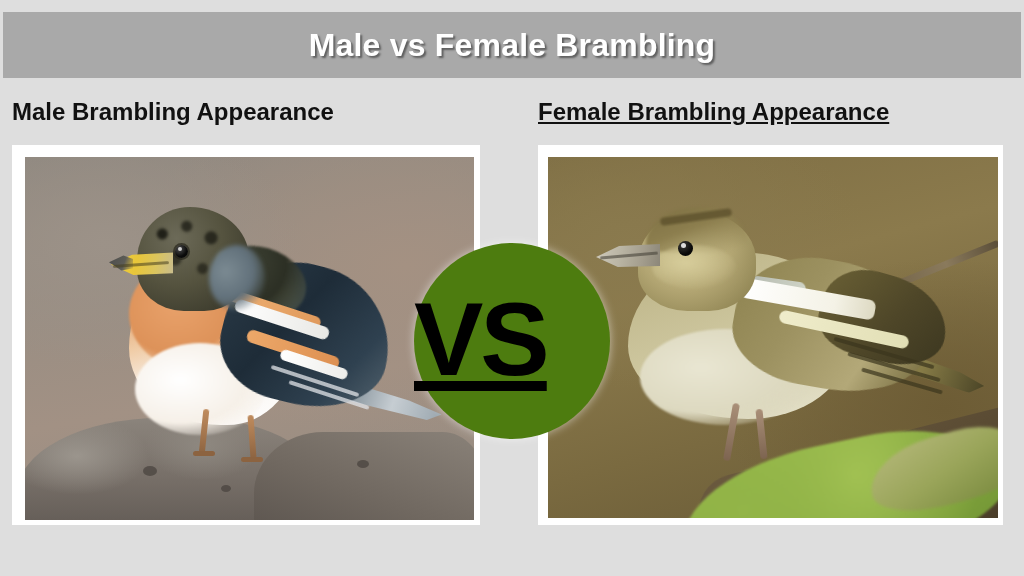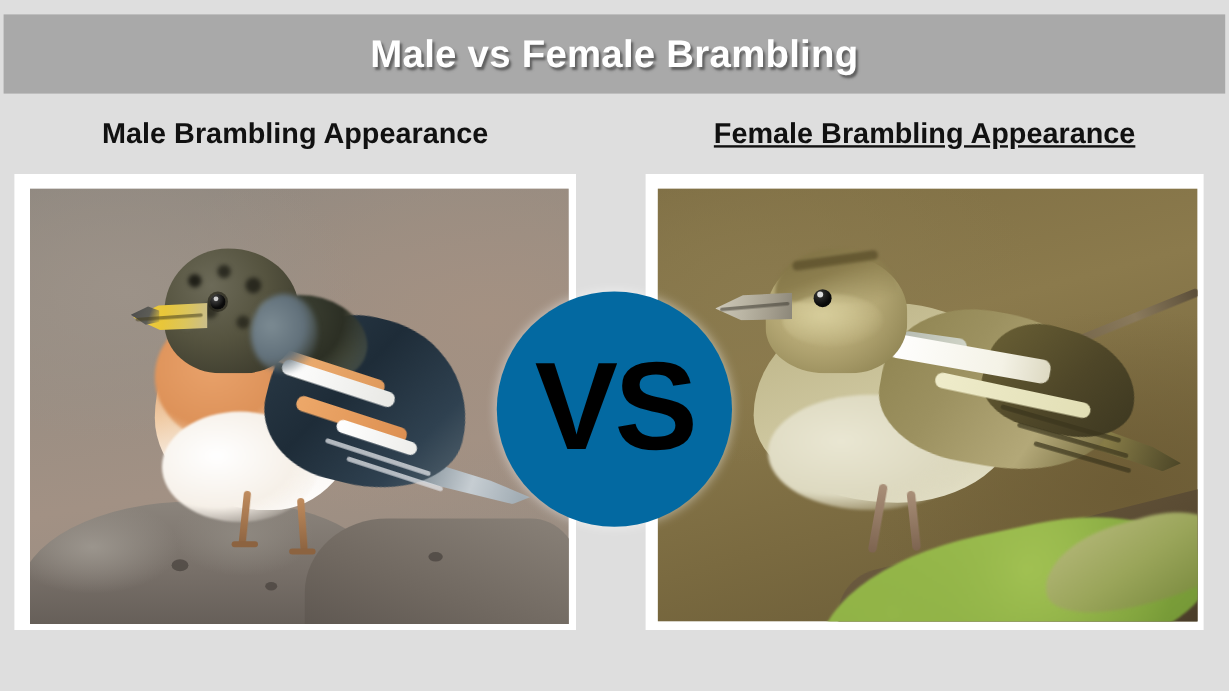--- a/index.html
+++ b/index.html
@@ -25,21 +25,21 @@
     font-weight:bold;
     letter-spacing:0.2px;
     text-shadow:2px 2px 2px rgba(70,70,70,0.75);
     white-space:nowrap;
   }
 
   
   .subtitle {
     position:absolute; top:98px;
     font-size:24px; font-weight:bold; color:#111111;
-    text-align:center; white-space:nowrap;
+    text-align:left; white-space:nowrap;
   }
   .subtitle-left  { left:12px;  width:468px; }
   .subtitle-right { left:538px; width:465px;text-decoration:underline; }
 
   
   .photo-frame {
     position:absolute;
     background:#ffffff;
     overflow:hidden;
   }
@@ -331,24 +331,25 @@
   .stick {
     position:absolute; right:-8px; top:118px; width:190px; height:7px;
     background:linear-gradient(90deg, rgba(90,78,58,0) 0%, #6b5c42 25%, #8a7a5c 70%, #5a4d38 100%);
     transform:rotate(-22deg); border-radius:4px; filter:blur(0.6px);
   }
 
   
   .vs-badge {
     position:absolute; left:414px; top:243px;
     width:196px; height:196px;
-    background:#0369a1;
-    border-radius:50%;
-    display:flex; align-items:center; justify-content:center;
+    background:#4d7c0f;
+    border-radius:50%;
+    display:flex; align-items:center; 
     box-shadow:0 0 10px rgba(255,255,255,.55);
+    text-decoration:underline;
   }
   .vs-text {
     font-size:104px; font-weight:bold; color:#000000;
     letter-spacing:-3px; line-height:1; transform:translateY(-2px);
   }
 </style>
 </head>
 <body>
 
 <div class="page">

